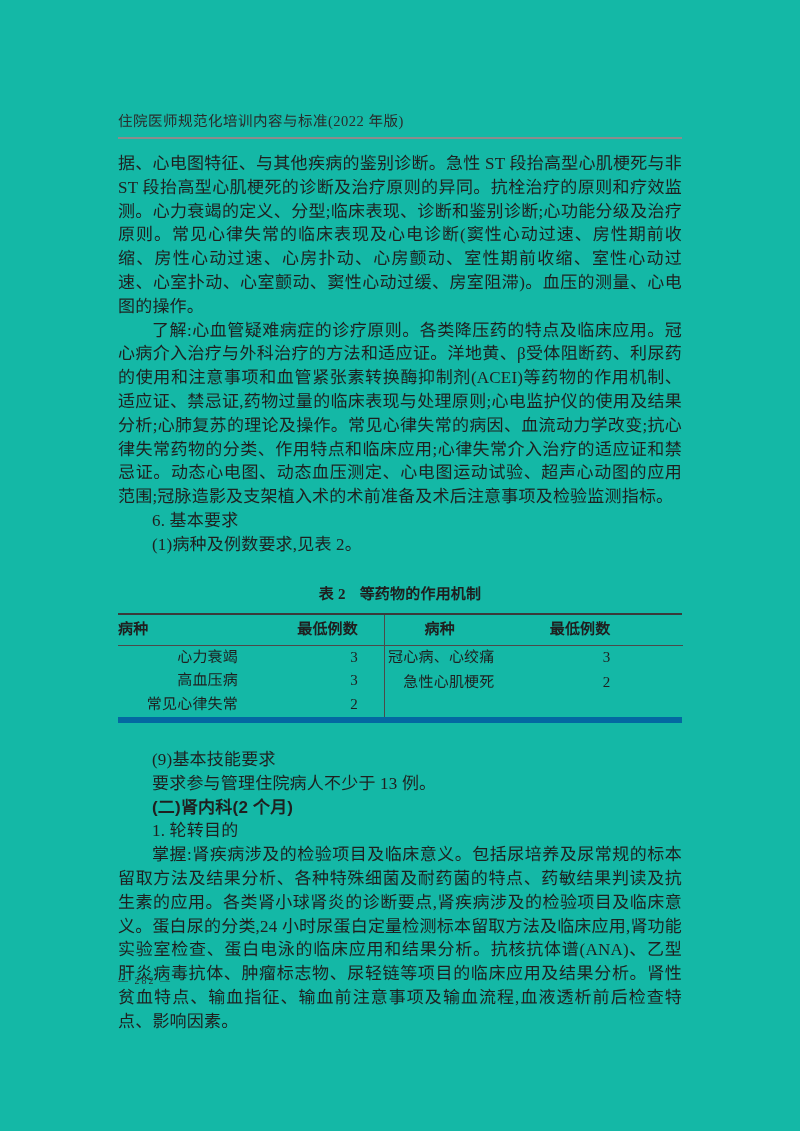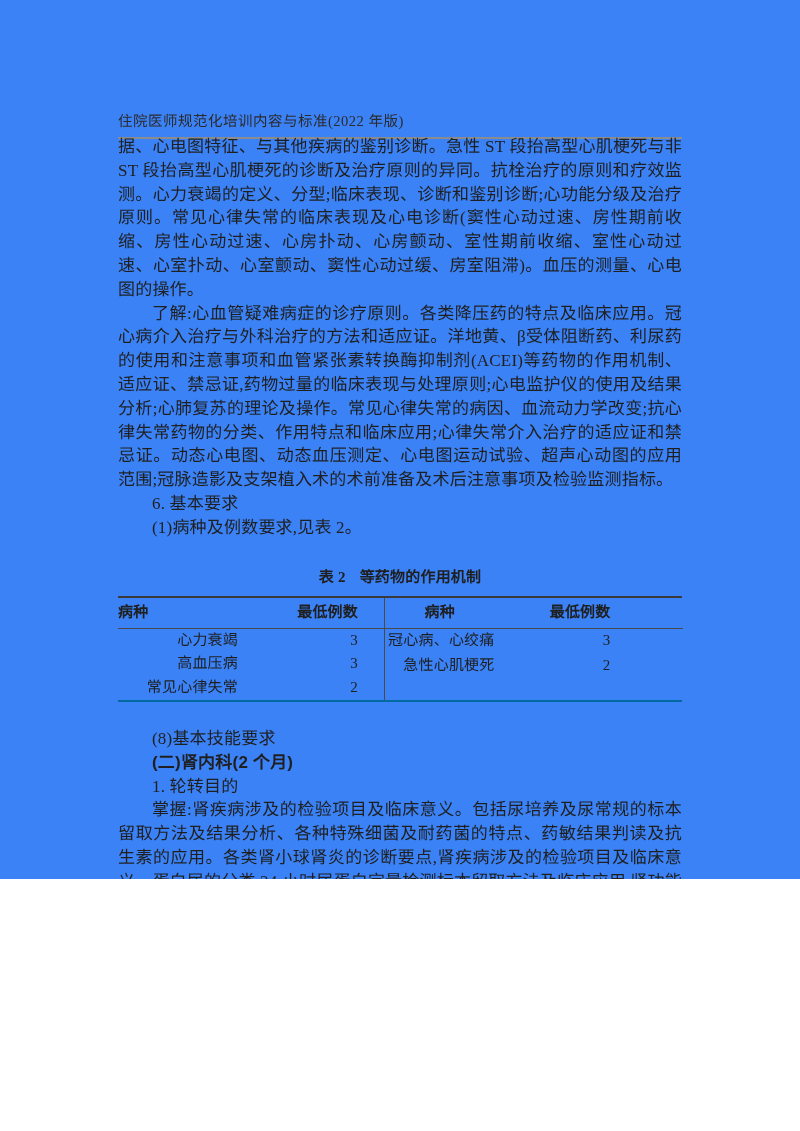--- a/index.html
+++ b/index.html
@@ -3,38 +3,38 @@
 <meta charset="utf-8">
 <style>
   html, body { margin: 0; padding: 0; }
   body {
     width: 800px; height: 1131px;
     background: #ffffff;
     font-family: "Liberation Serif", "DejaVu Serif", serif;
   }
   .page {
     position: relative;
-    width: 800px; height: 879px;
-    background: #3b82f6;
+    width: 800px; height: 1131px;
+    background: #14b8a6;
     color: #1f1f1f;
     overflow: hidden;
   }
   .running-header {
     position: absolute;
     left: 118px; top: 109px;
     width: 564px;
     font-size: 14.5px;
     letter-spacing: 0.5px;
     color: #2b2b2b;
     padding-bottom: 7px;
     border-bottom: 2px solid #8c8c8c;
   }
   .body-text {
     position: absolute;
-    left: 118px; top: 135px;
+    left: 118px; top: 152px;
     width: 564px;
     font-size: 17px;
     line-height: 23.8px;
     text-align: justify;
     text-justify: inter-character;
     letter-spacing: 0.2px;
   }
   .body-text p { margin: 0; }
   .indent { text-indent: 2em; }
   .heiti {
@@ -49,21 +49,21 @@
     font-weight: bold;
     font-size: 15px;
     line-height: 20px;
     margin-bottom: 9px;
     text-indent: 0;
   }
   .table-caption .cap-label { margin-right: 14px; }
   .req-table-wrap {
     display: flex;
     border-top: 2px solid #3a3a3a;
-    border-bottom: 2px solid #0369a1;
+    border-bottom: 6px solid #0369a1;
   }
   table.half {
     border-collapse: collapse;
     table-layout: fixed;
     font-size: 15px;
   }
   table.half-left  { width: 266px; }
   table.half-right { width: 298px; border-left: 1px solid #4a4a4a; }
   table.half th {
     font-weight: bold;
@@ -170,22 +170,23 @@
           <tr>
             <td class="td-disease-r"></td>
             <td class="td-count"></td>
             <td></td>
           </tr>
         </tbody>
           </table>
       </div>
     </div>
 
-    <p class="indent" style="margin-top:25px;">(8)基本技能要求</p>
+    <p class="indent" style="margin-top:25px;">(9)基本技能要求</p>
 
+    <p class="indent">要求参与管理住院病人不少于 13 例。</p>
 
     <p class="indent heiti">(二)肾内科(2 个月)</p>
 
     <p class="indent">1. 轮转目的</p>
 
     <p class="indent">掌握:肾疾病涉及的检验项目及临床意义。包括尿培养及尿常规的标本留取方法及结果分析、各种特殊细菌及耐药菌的特点、药敏结果判读及抗生素的应用。各类肾小球肾炎的诊断要点,肾疾病涉及的检验项目及临床意义。蛋白尿的分类,24 小时尿蛋白定量检测标本留取方法及临床应用,肾功能实验室检查、蛋白电泳的临床应用和结果分析。抗核抗体谱(ANA)、乙型肝炎病毒抗体、肿瘤标志物、尿轻链等项目的临床应用及结果分析。肾性贫血特点、输血指征、输血前注意事项及输血流程,血液透析前后检查特点、影响因素。</p>
   </div>
 
   <div class="page-number">— 282 —</div>
 </div>

